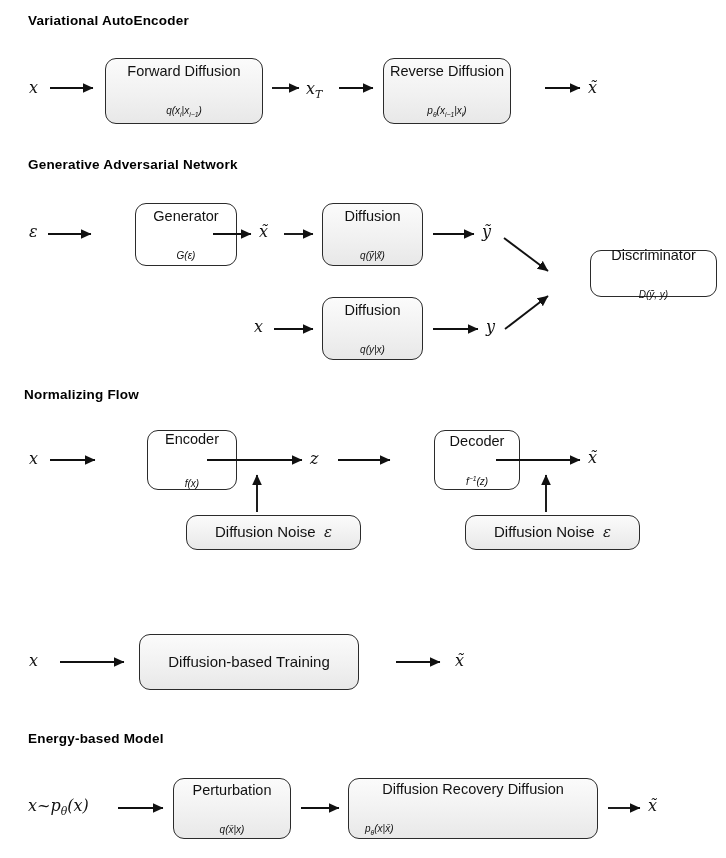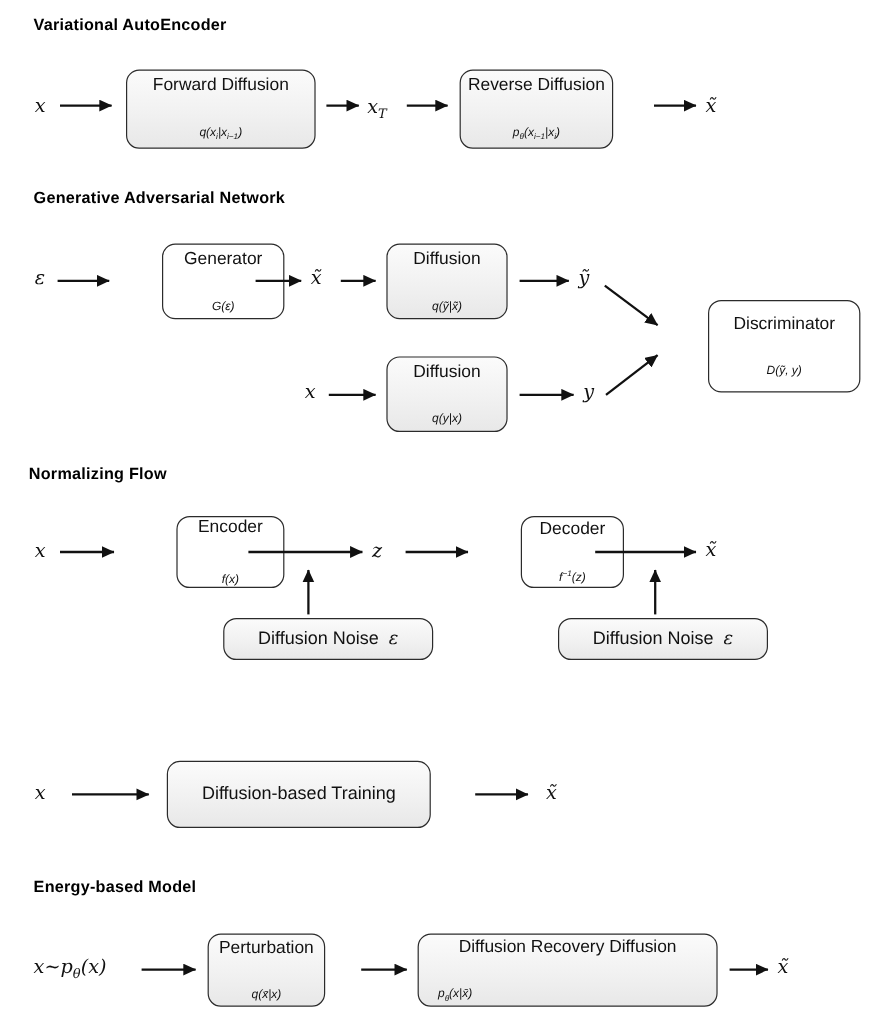--- a/index.html
+++ b/index.html
@@ -128,21 +128,21 @@
 
   <div class="math" style="left:254px; top:317px;">x</div>
 
   <div class="box" style="left:322px; top:297px; width:101px; height:63px;">
     <div class="lbl">Diffusion</div>
     <div class="formula">q(y|x)</div>
   </div>
 
   <div class="math" style="left:486px; top:317px;">y</div>
 
-  <div class="box plain" style="left:556px; top:250px; width:127px; height:77px;">
+  <div class="box plain" style="left:556px; top:250px; width:127px; height:47px;">
     <div class="lbl">Discriminator</div>
     <div class="formula">D(ỹ, y)</div>
   </div>
 
   <div class="section-title" style="left:24px; top:387px;text-align:center;">Normalizing Flow</div>
 
   <div class="math" style="left:29px; top:449px;">x</div>
 
   <div class="box plain" style="left:113px; top:430px; width:90px; height:60px;justify-content:space-between;">
     <div class="lbl">Encoder</div>
@@ -172,21 +172,21 @@
   <div class="box single" style="left:139px; top:634px; width:220px; height:56px;">
     <div class="lbl">Diffusion-based Training</div>
   </div>
 
   <div class="math" style="left:455px; top:651px;">x̃</div>
 
   <div class="section-title" style="left:28px; top:731px;">Energy-based Model</div>
 
   <div class="math" style="left:28px; top:796px;">x~p<sub>θ</sub>(x)</div>
 
-  <div class="box" style="left:173px; top:778px; width:98px; height:61px;">
+  <div class="box" style="left:173px; top:778px; width:118px; height:61px;">
     <div class="lbl">Perturbation</div>
     <div class="formula">q(x̄|x)</div>
   </div>
 
   <div class="box" style="left:348px; top:778px; width:250px; height:61px;">
     <div class="lbl">Diffusion Recovery Diffusion</div>
     <div class="formula" style="align-self:flex-start; margin-left:16px;">p<sub>θ</sub>(x|x̄)</div>
   </div>
 
   <div class="math" style="left:648px; top:796px;">x̃</div>

